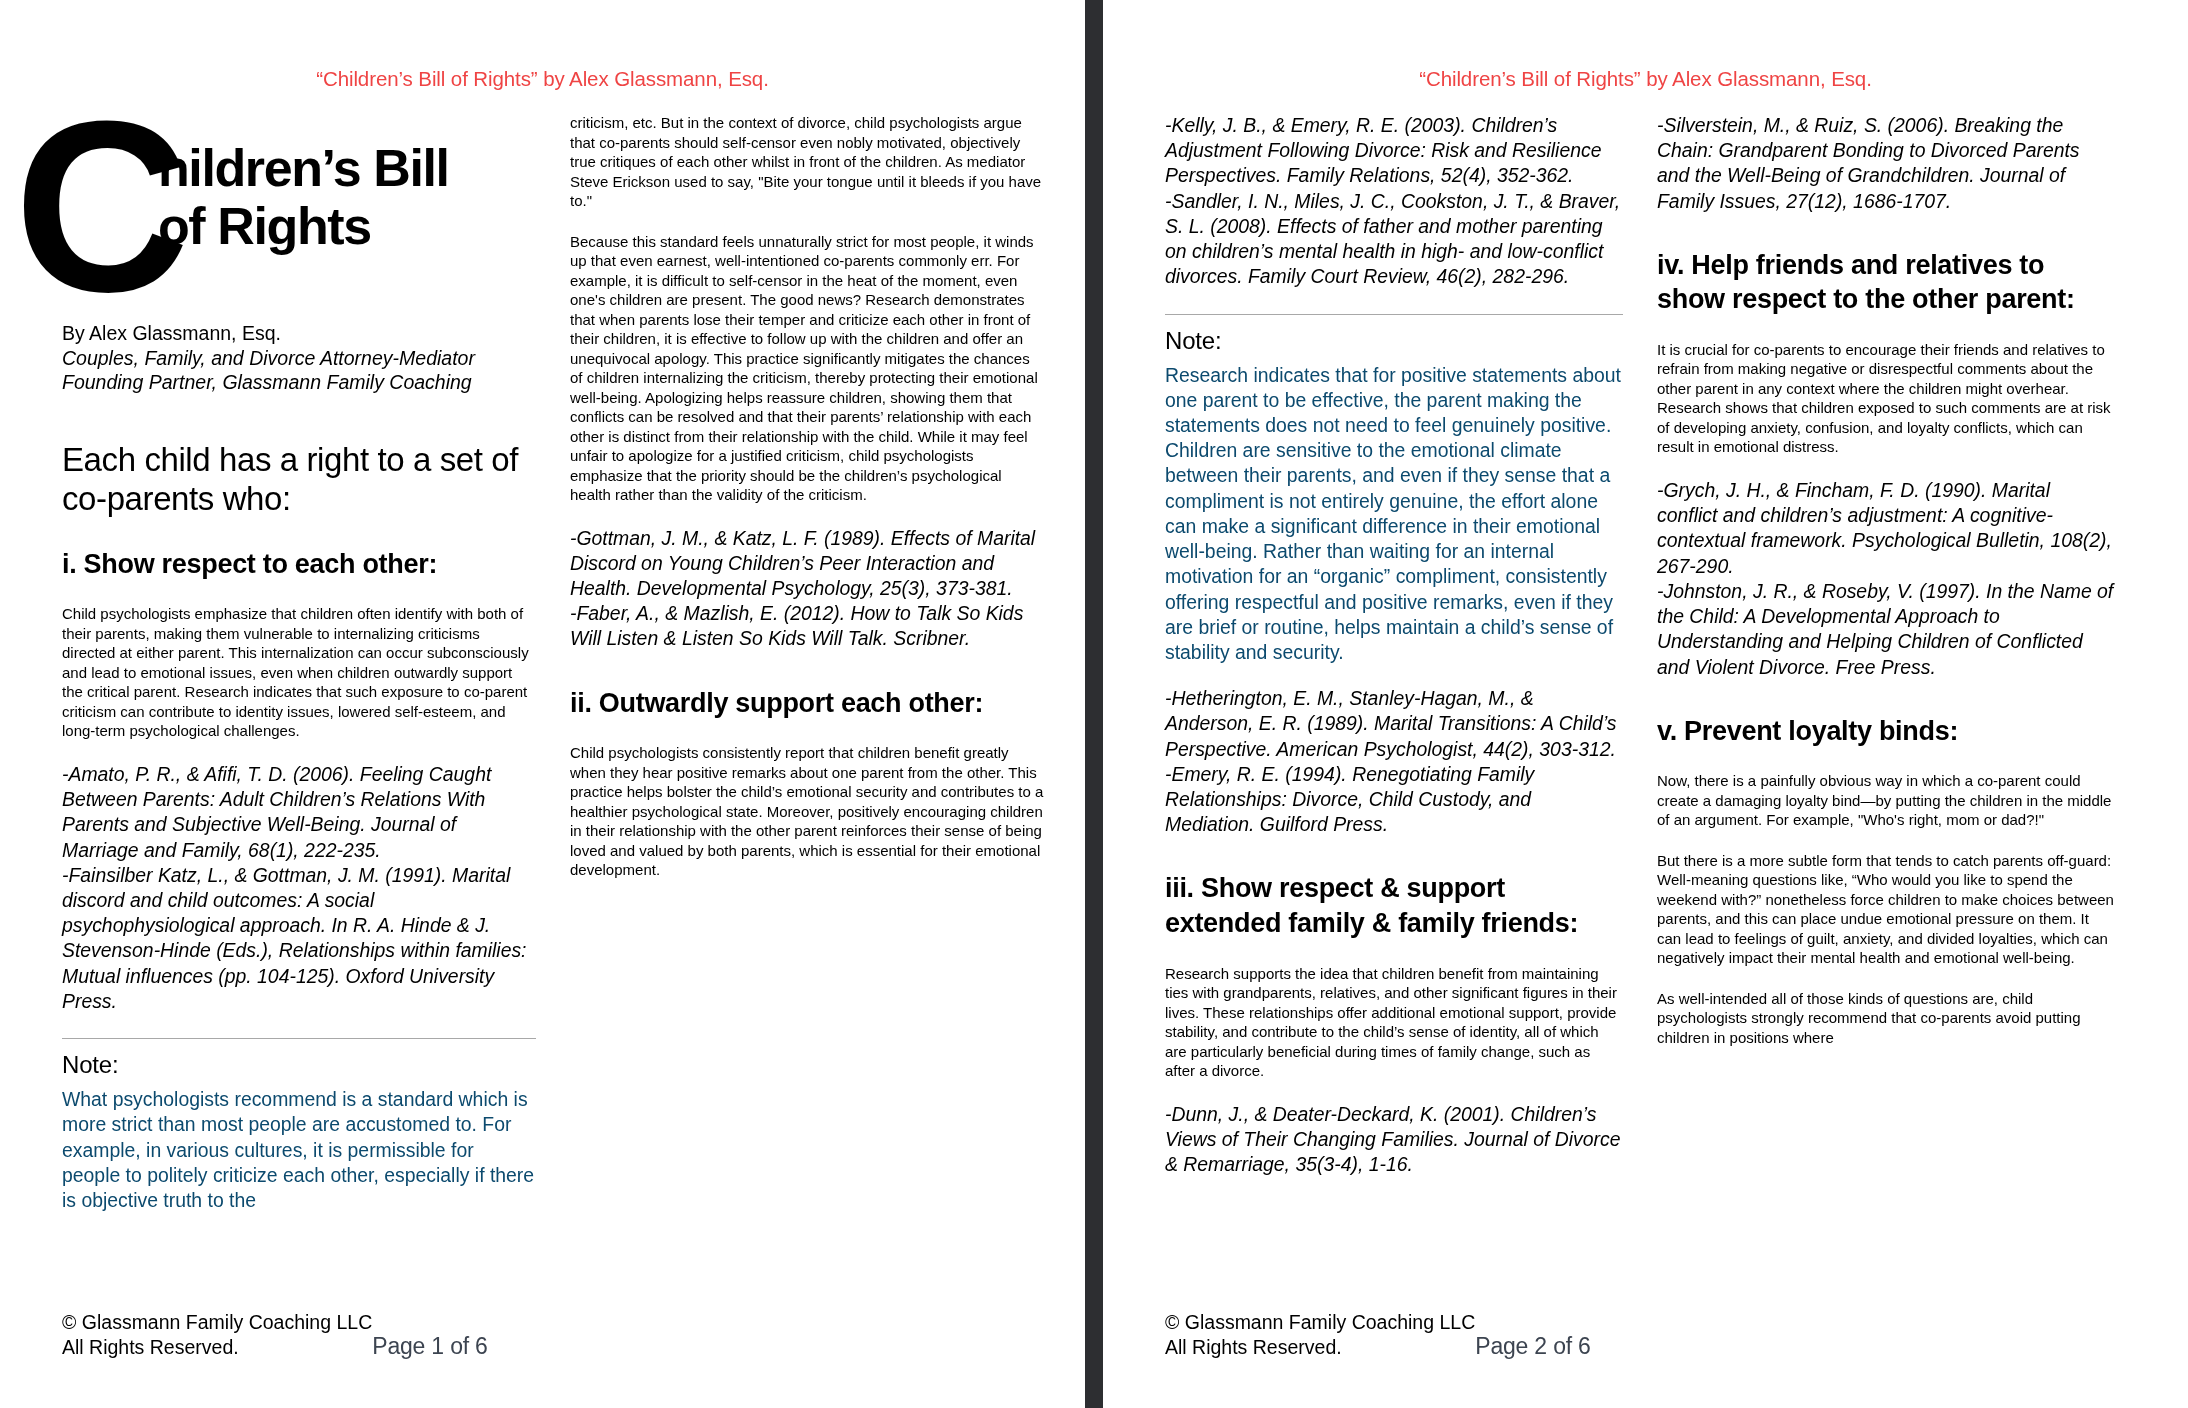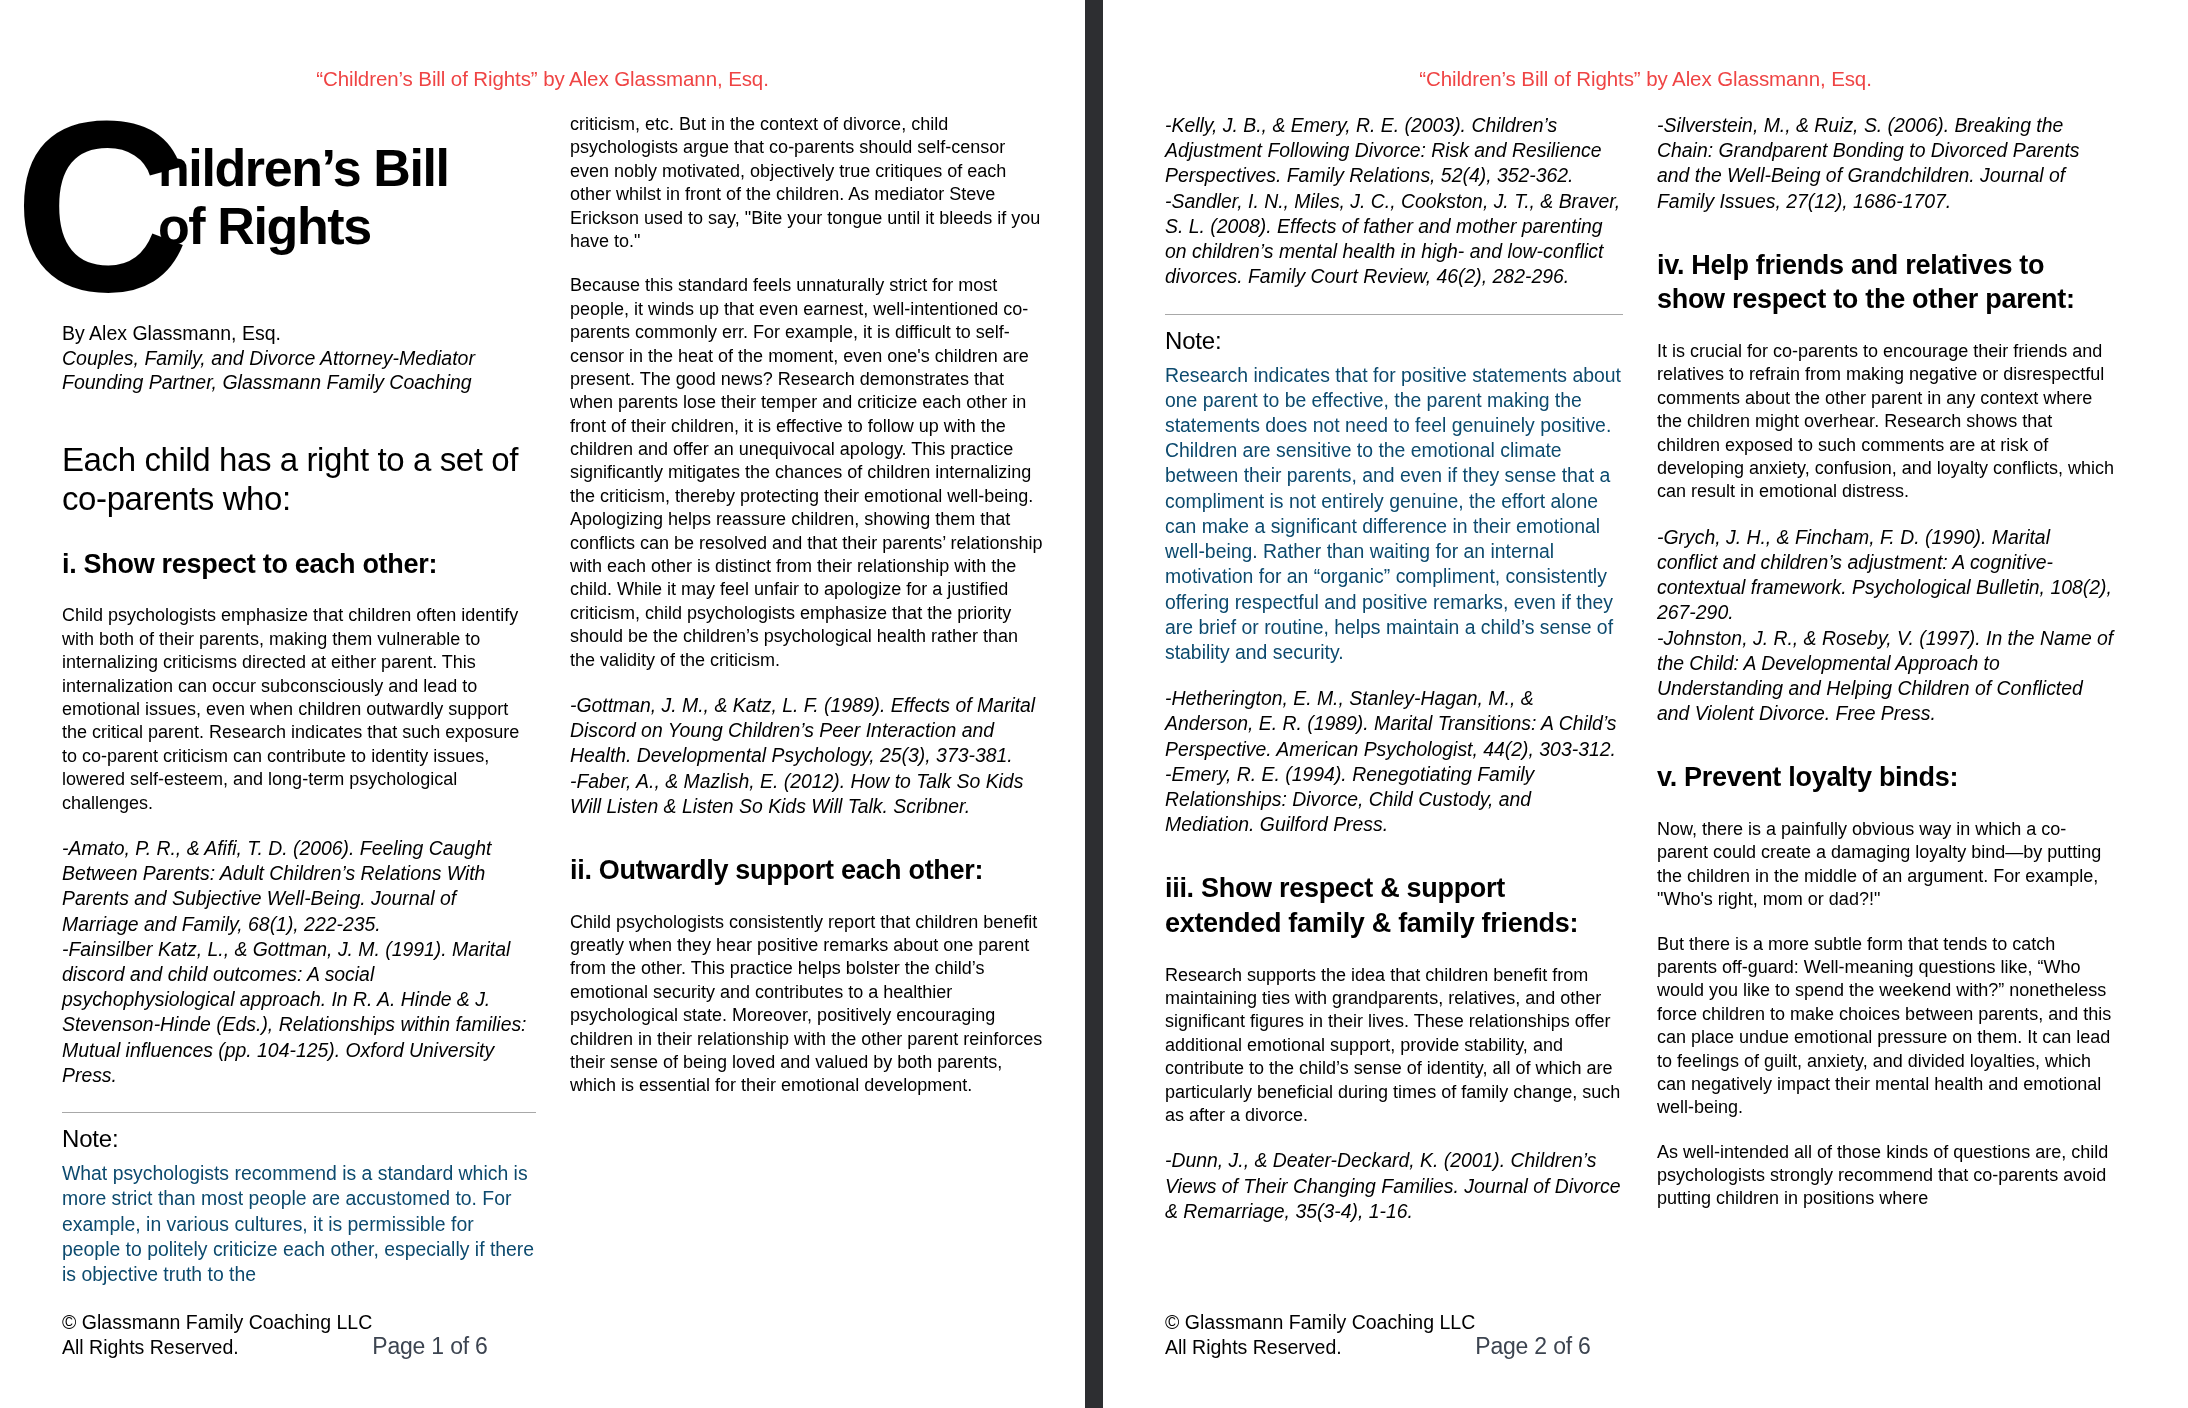--- a/index.html
+++ b/index.html
@@ -87,21 +87,21 @@
     font-size:27px;
     font-weight:700;
     line-height:1.28;
     margin:28px 0 0 0;
     color:#000;
     letter-spacing:-0.3px;
   }
   h2.sect.tight{margin-top:34px;}
 
   p.body{
-    font-size:18px;
+    font-size:15px;
     line-height:1.3;
     margin:21px 0 0 0;
     color:#000;
   }
   p.body.first{margin-top:23px;}
   p.cite{
     font-size:19.4px;
     line-height:1.3;
     margin:21px 0 0 0;
     color:#000;

